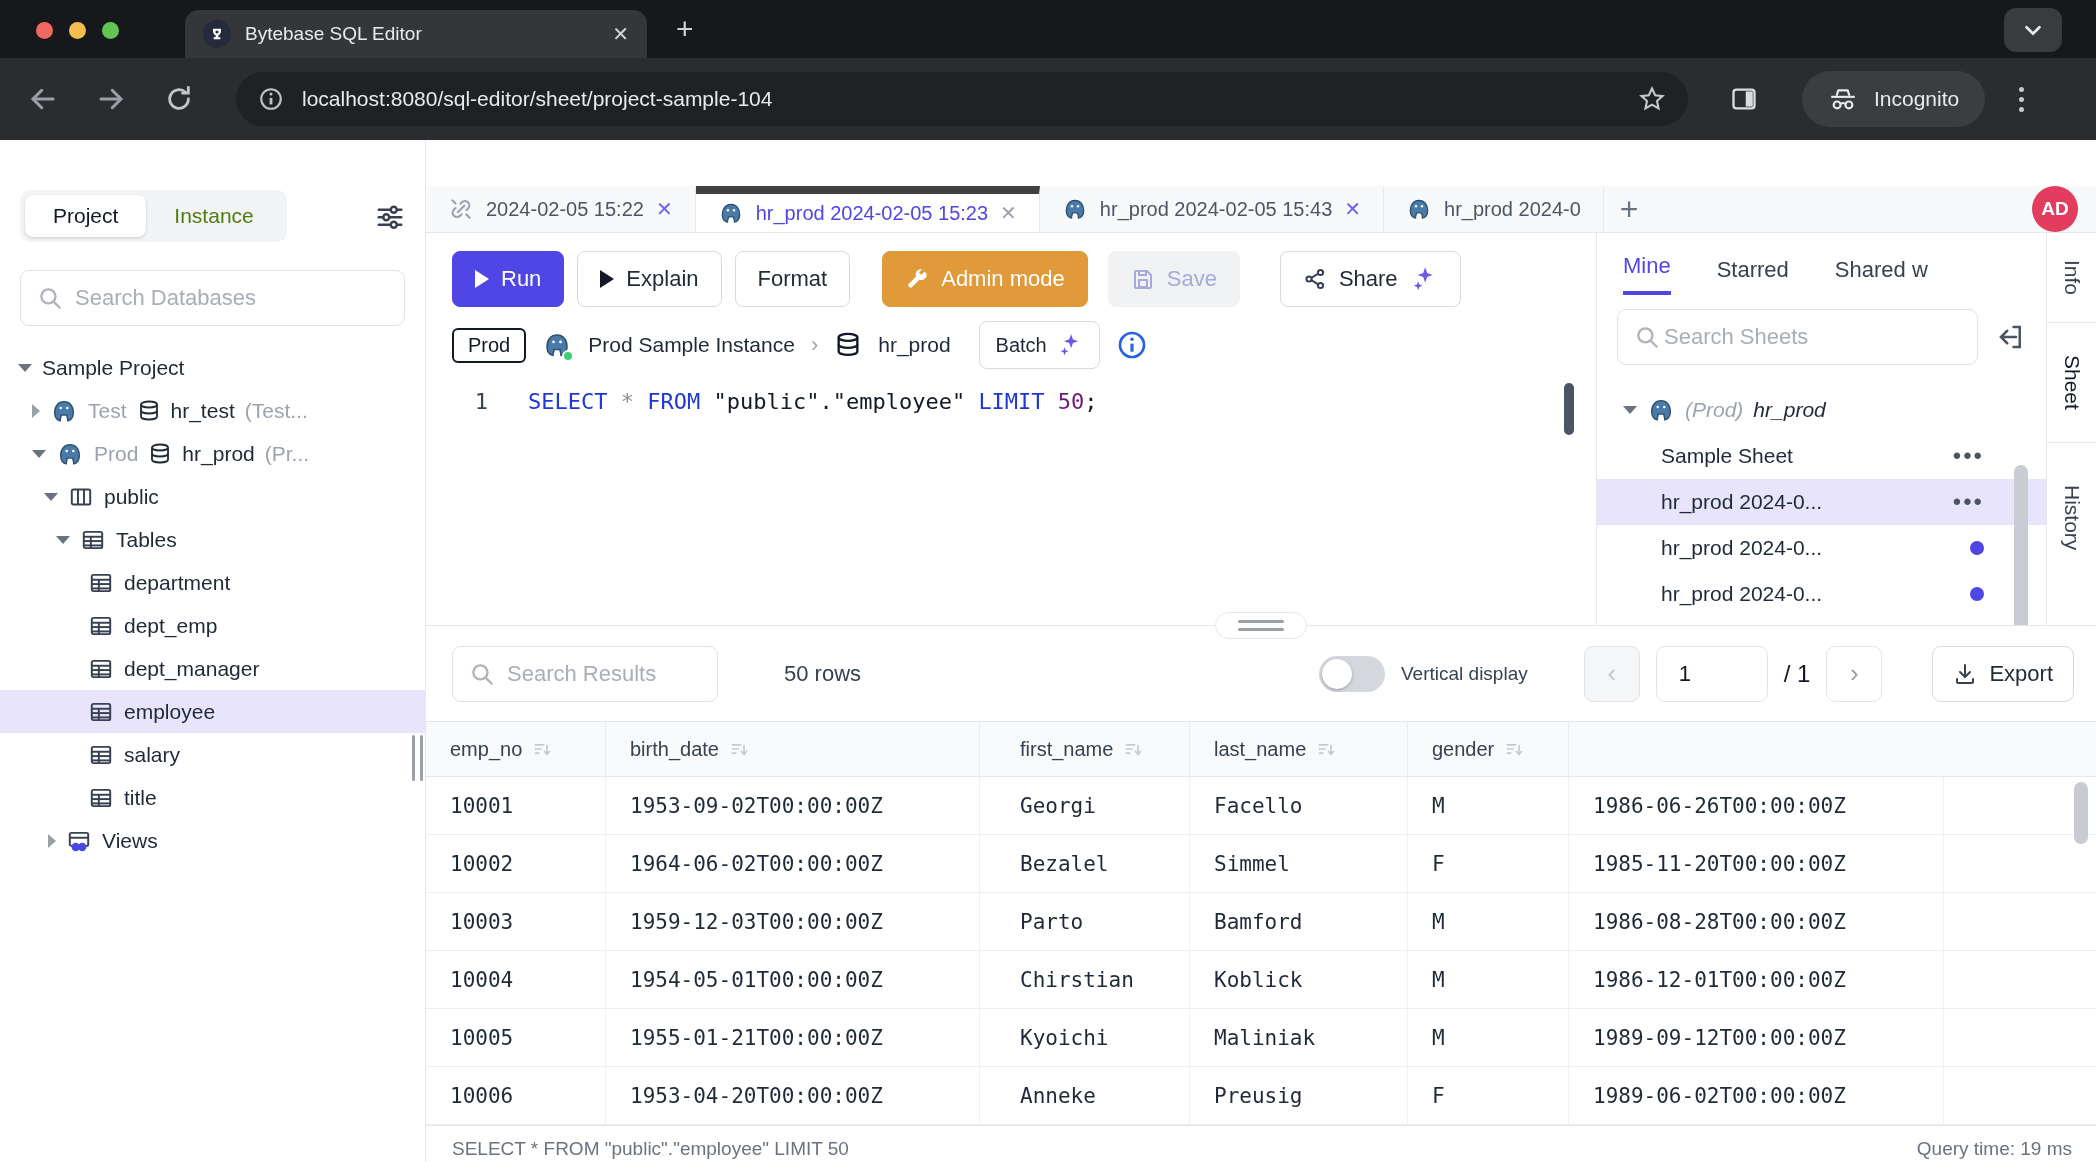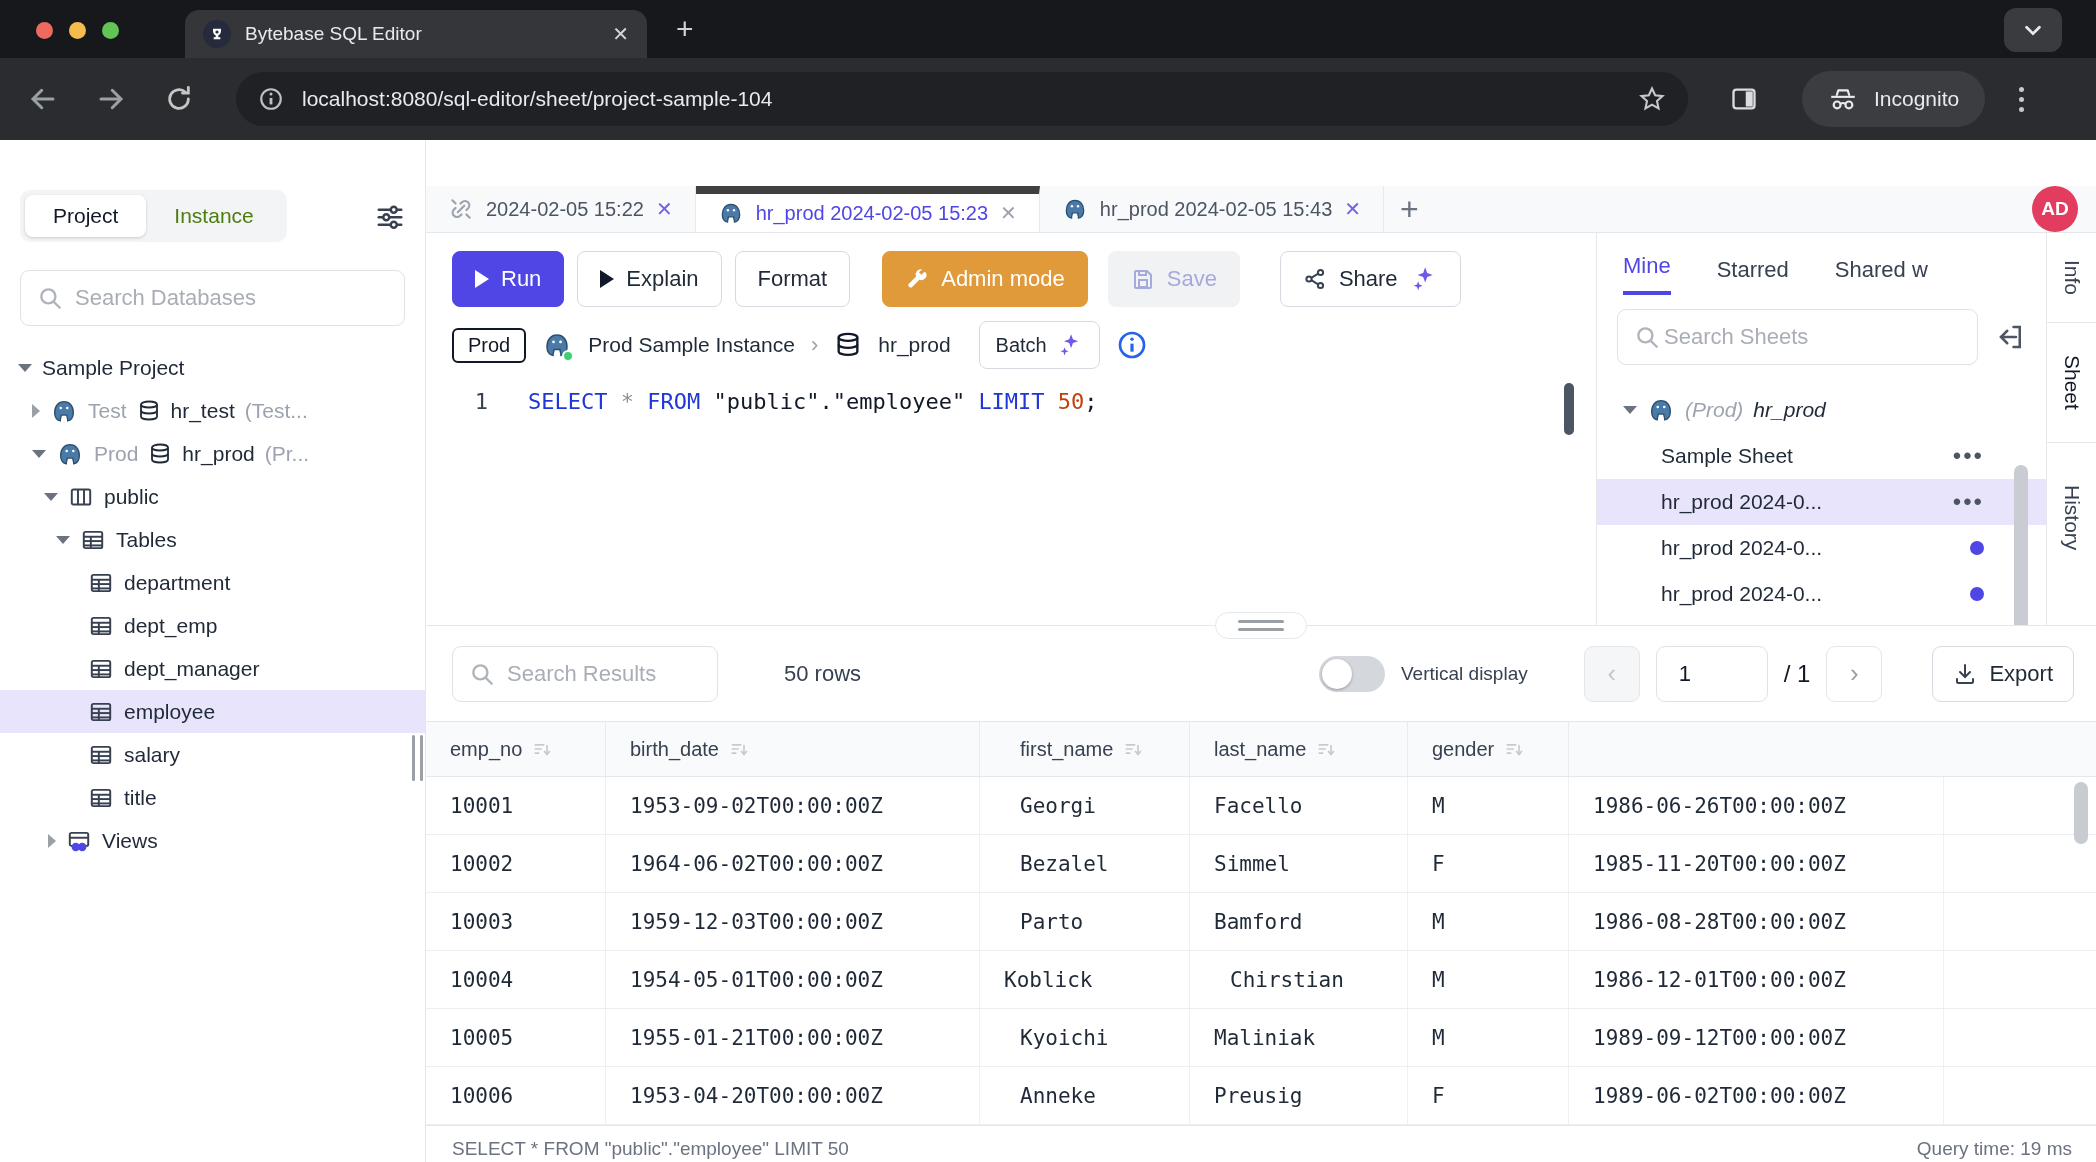--- a/index.html
+++ b/index.html
@@ -83,21 +83,21 @@
   .env-chip { border:2px solid #111827; border-radius:6px; padding:4px 14px; font-size:20px; color:#111827; }
   .inst-ic { position:relative; display:flex; }
   .green-dot { position:absolute; right:-2px; bottom:-2px; width:12px; height:12px; border-radius:50%; background:#3ecf72; border:2px solid #fff; }
   .crumb-sep { color:#9ca3af; font-size:22px; }
   .batch-btn { border:1px solid #d7dae0; border-radius:8px; height:48px; display:inline-flex; align-items:center; gap:10px; padding:0 16px; font-size:20px; color:#1f2937; margin-left:12px; }
 
   .code { position:relative; padding-top:12px; font-family:"DejaVu Sans Mono", monospace; font-size:22px; height:248px; }
   .code-line { display:flex; white-space:pre; }
   .lnum { width:62px; text-align:right; color:#374151; flex:none; }
   .ctext { margin-left:40px; }
-  .kw { color:#1f36d8; } .op { color:#8a8f98; } .id { color:#111827; } .num { color:#c2410c; } .pu { color:#111827; }
+  .kw { color:#1f36d8; } .op { color:#8a8f98; } .id { color:#111827; } .num { color:#701a75; } .pu { color:#111827; }
   .code-thumb { position:absolute; top:6px; right:22px; width:10px; height:52px; background:#4b5563; border-radius:5px; }
 
   
   .rpanel { width:450px; border-left:1px solid #e5e7eb; display:flex; flex-direction:column; position:relative; overflow:hidden; flex:none; }
   .rtabs { display:flex; align-items:flex-end; gap:46px; padding:16px 0 0 26px; height:62px; white-space:nowrap; overflow:hidden; }
   .rtab { font-size:22px; color:#374151; padding-bottom:12px; }
   .rtab.active { color:#4f46e5; border-bottom:4px solid #4f46e5; }
   .rsearch-row { display:flex; align-items:center; padding:14px 20px 0 20px; gap:18px; }
   .rsearch { flex:1; height:56px; border:1px solid #dfe2e7; border-radius:9px; display:flex; align-items:center; padding:0 16px; gap:4px; }
   .rsearch .ph { color:#a9aeb6; font-size:22px; }
@@ -458,20 +458,30 @@
           <span class="ic">
             <svg width="26" height="26" viewBox="0 0 24 24">
                 <path fill="#4a7aa8" stroke="#2d4f6e" stroke-width="1.2" d="M4 13.5C4 7.7 7.2 4 12 4s8 3.7 8 9.5c0 3.8-2 6.8-4.8 6.8.1-1.9-.8-2.8-.8-4.8h-4.8c0 2-.9 2.9-.8 4.8C6 20.3 4 17.3 4 13.5z"></path>
                 <circle cx="9.2" cy="9.5" r="1.1" fill="#fff"></circle>
                 <circle cx="14.8" cy="9.5" r="1.1" fill="#fff"></circle>
               </svg>
           </span>
           <span>hr_prod 2024-02-05 15:43</span>
           <span class="x">✕</span>
         </div>
+        <div class="etab clip">
+          <span class="ic">
+            <svg width="26" height="26" viewBox="0 0 24 24">
+                <path fill="#4a7aa8" stroke="#2d4f6e" stroke-width="1.2" d="M4 13.5C4 7.7 7.2 4 12 4s8 3.7 8 9.5c0 3.8-2 6.8-4.8 6.8.1-1.9-.8-2.8-.8-4.8h-4.8c0 2-.9 2.9-.8 4.8C6 20.3 4 17.3 4 13.5z"></path>
+                <circle cx="9.2" cy="9.5" r="1.1" fill="#fff"></circle>
+                <circle cx="14.8" cy="9.5" r="1.1" fill="#fff"></circle>
+              </svg>
+          </span>
+          <span>hr_prod 2024-0</span>
+        </div>
         <span class="tab-plus">+</span>
         <span class="avatar" style="margin-left:auto;">AD</span>
       </div>
 
       <div class="content-row">
 
         <div class="editor-pane">
           <div class="actions">
             <button class="btn run">
               <span class="play"></span>
@@ -759,22 +769,22 @@
                 <span class="cell" style="padding-left:40px;">Parto</span>
                 <span class="cell">Bamford</span>
                 <span class="cell">M</span>
                 <span class="cell">1986-08-28T00:00:00Z</span>
                 <span class="cell"></span>
               </div>
 
               <div class="gr">
                 <span class="cell">10004</span>
                 <span class="cell">1954-05-01T00:00:00Z</span>
+                <span class="cell" style="padding-left:40px;">Chirstian</span>
                 <span class="cell">Koblick</span>
-                <span class="cell" style="padding-left:40px;">Chirstian</span>
                 <span class="cell">M</span>
                 <span class="cell">1986-12-01T00:00:00Z</span>
                 <span class="cell"></span>
               </div>
 
               <div class="gr">
                 <span class="cell">10005</span>
                 <span class="cell">1955-01-21T00:00:00Z</span>
                 <span class="cell" style="padding-left:40px;">Kyoichi</span>
                 <span class="cell">Maliniak</span>

